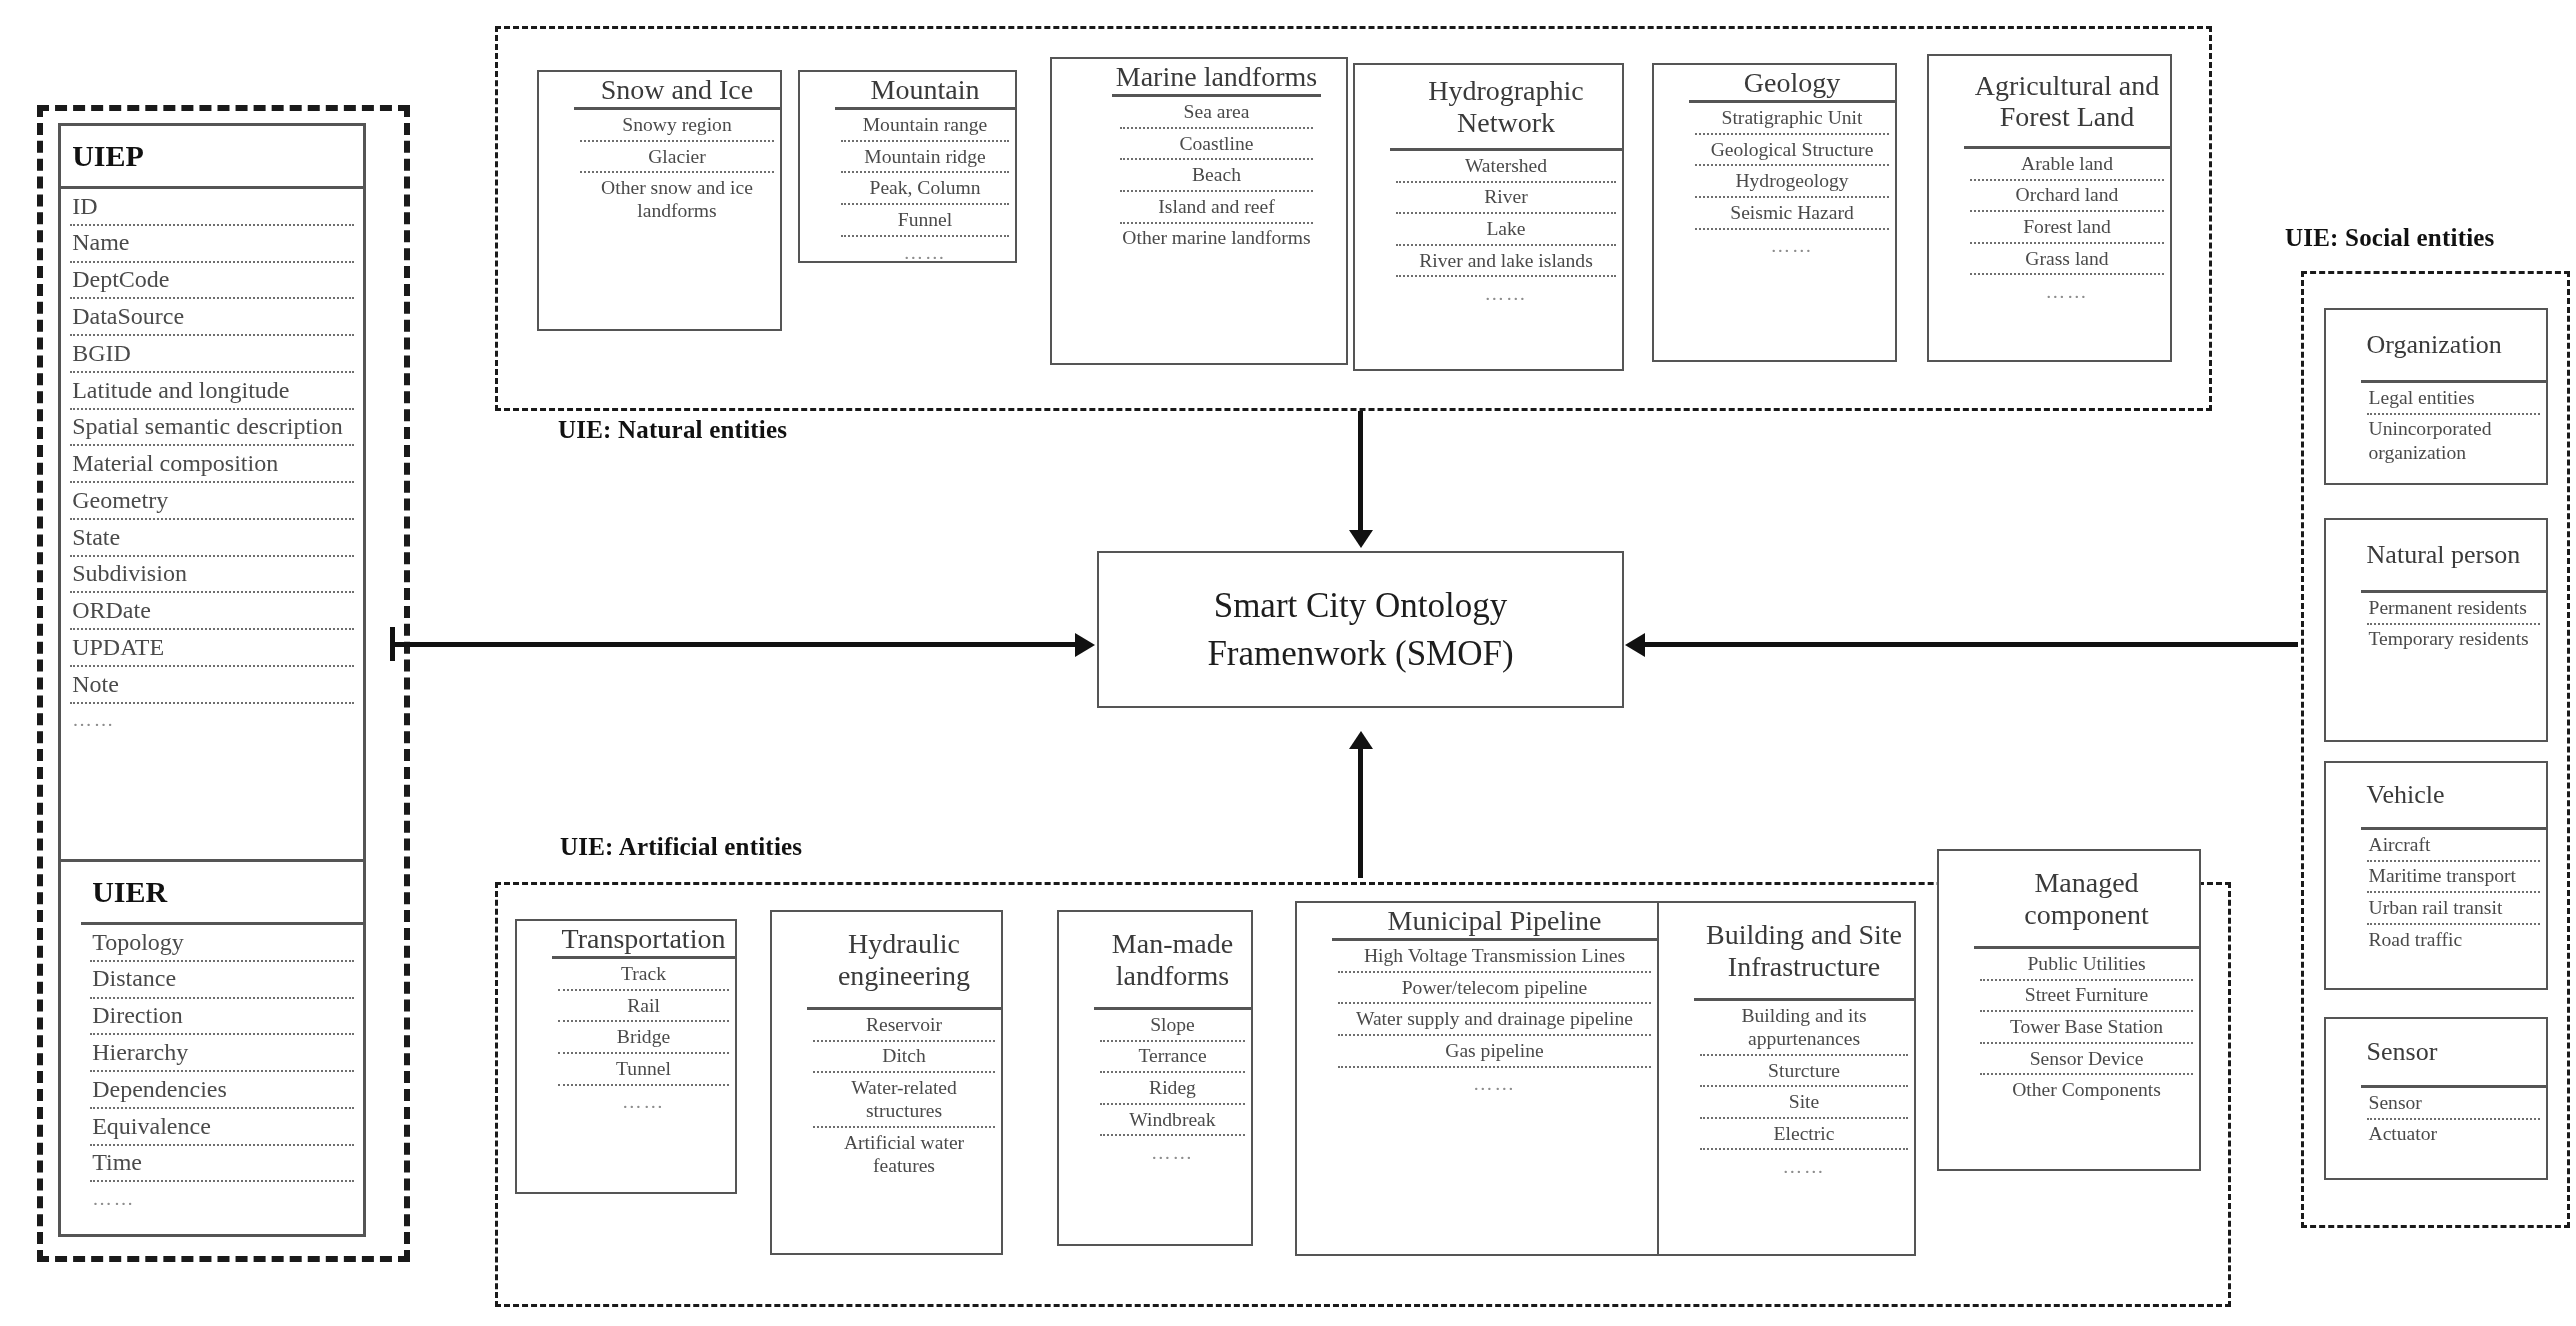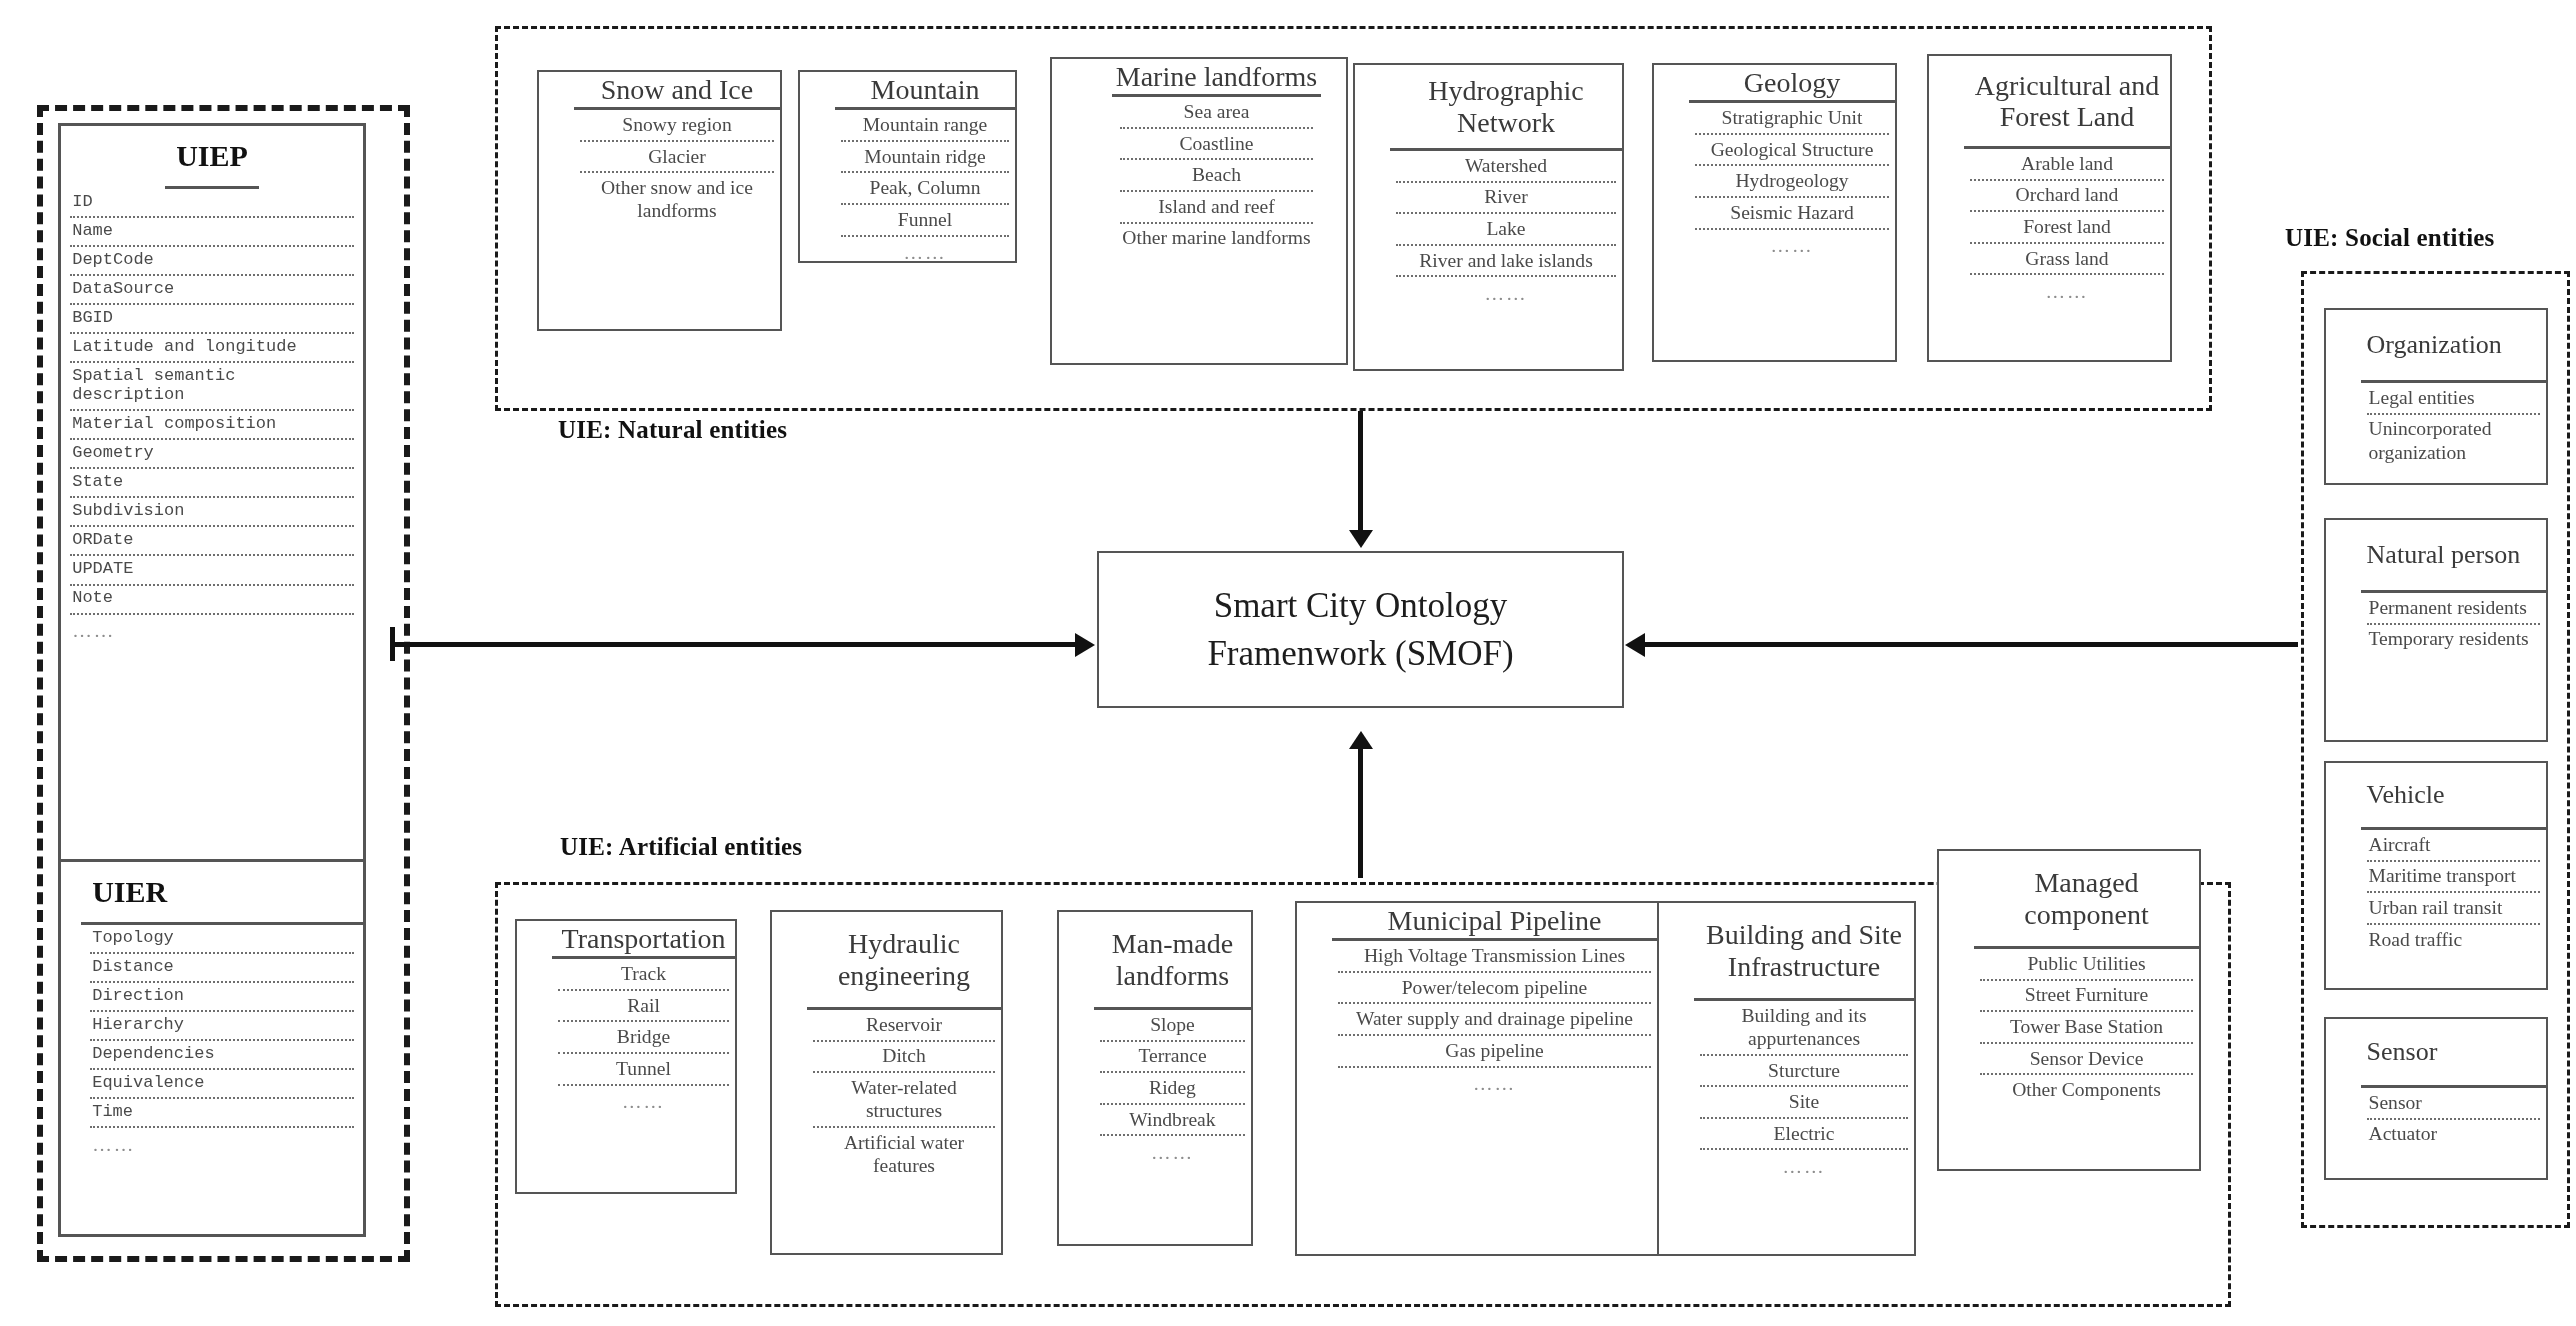--- a/index.html
+++ b/index.html
@@ -37,22 +37,22 @@
   
   .h-lg .card-head{font-size:28px;}
   .h-md .card-head{font-size:26px;}
 
   
   .table-card{position:absolute;box-sizing:border-box;border:3.7px solid #555;
               background:#fff;display:flex;flex-direction:column;}
   .table-card .tc-head{font-weight:bold;font-size:30px;color:#111;
         padding:13px 11.2px 13px 11.2px;border-bottom:3.7px solid #555;}
   .table-card .tc-body{flex:1;padding:0 9.3px 5.6px 9.3px;box-sizing:border-box;}
-  .table-card .attr{text-align:left;font-size:17px;line-height:1.1;
-        padding:3.7px 1.9px 4.7px 1.9px;border-bottom:2.8px dotted #6e6e6e;font-family:Liberation Mono, monospace;}
+  .table-card .attr{text-align:left;font-size:24px;line-height:1.1;
+        padding:3.7px 1.9px 4.7px 1.9px;border-bottom:2.8px dotted #6e6e6e;}
   .table-card .ellipsis{text-align:left;padding-left:1.9px;}
 
   
   #center-box{position:absolute;left:1097px;top:551px;width:527px;height:157px;
        border:2.8px solid #555;background:#fff;display:flex;align-items:center;
        justify-content:center;text-align:center;font-size:35px;line-height:1.35;
        color:#1d1d1d;box-sizing:border-box;}
 
   
   .arrow{position:absolute;background:#111;}
@@ -86,21 +86,21 @@
 
 <div class="arrow h" style="left:1645px;top:642px;width:653px;"></div>
 <div class="head left" style="left:1625px;top:633px;"></div>
 
 <div class="arrow v" style="left:1358px;top:411px;height:121px;"></div>
 <div class="head down" style="left:1349px;top:530px;"></div>
 
 <div class="arrow v" style="left:1358px;top:747px;height:131px;"></div>
 <div class="head up" style="left:1349px;top:731px;"></div>
 
-<div class="table-card" style="left:58px;top:123px;width:308px;height:860px;align-items:center;">
+<div class="table-card" style="left:58px;top:123px;width:308px;height:860px;">
   <div class="tc-head">UIEP</div>
   <div class="tc-body">
     <div class="attr">ID</div>
     <div class="attr">Name</div>
     <div class="attr">DeptCode</div>
     <div class="attr">DataSource</div>
     <div class="attr">BGID</div>
     <div class="attr">Latitude and longitude</div>
     <div class="attr">Spatial semantic description</div>
     <div class="attr">Material composition</div>

